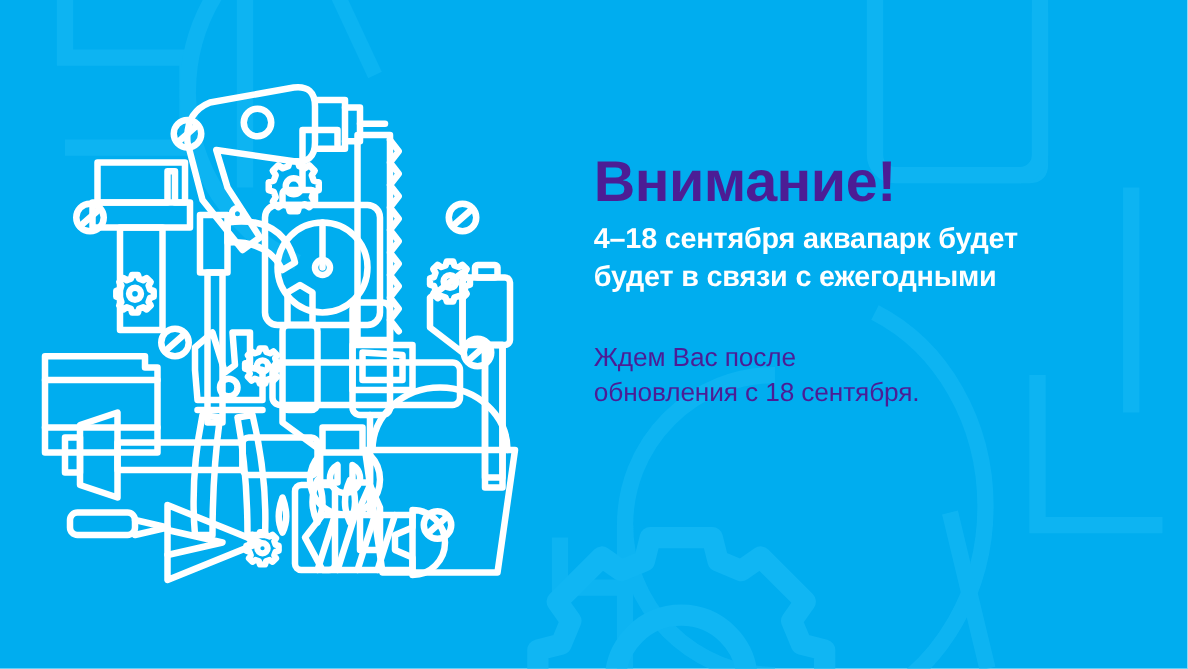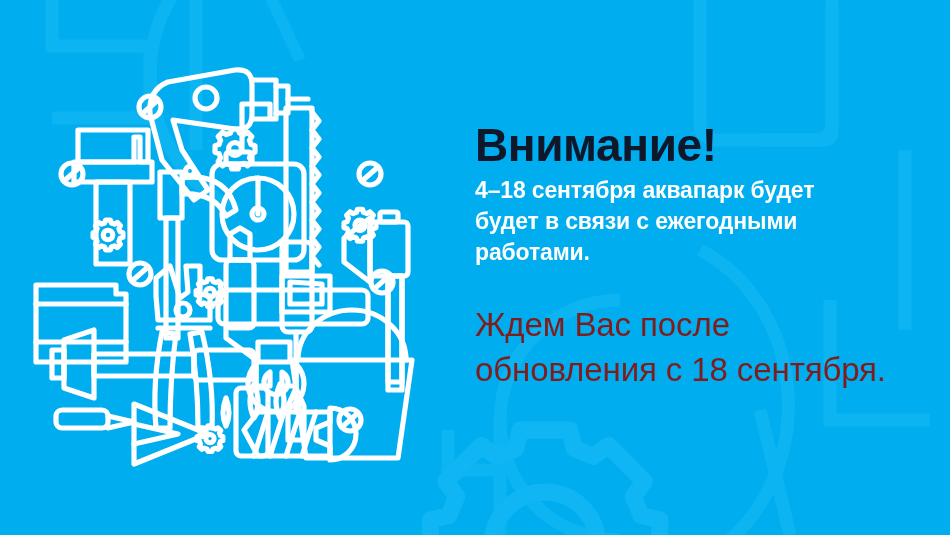--- a/index.html
+++ b/index.html
@@ -30,40 +30,40 @@
     width: 430px;
     height: 450px;
   }
   #text-block {
     position: absolute;
     left: 475px;
     top: 122px;
     width: 450px;
   }
   .headline {
-    color: #0f172a;
+    color: #4c1d95;
     font-size: 46px;
     line-height: 1.02;
     font-weight: 800;
     letter-spacing: -0.4px;
     margin: 0 0 6px 0;
     white-space: nowrap;
   }
   .subhead {
     color: #ffffff;
     font-size: 23px;
     line-height: 1.34;
     font-weight: 700;
     margin: 0;
     letter-spacing: -0.15px;
   }
   .subhead .ln { display: block; white-space: nowrap; }
   .footnote {
-    color: #7f1d1d;
-    font-size: 33px;
+    color: #4c1d95;
+    font-size: 21px;
     line-height: 1.36;
     font-weight: 400;
     margin: 36px 0 0 0;
     letter-spacing: -0.1px;
   }
   .footnote .ln { display: block; white-space: nowrap; }
 </style>
 </head>
 <body>
 
@@ -306,21 +306,20 @@
     </g>
   </svg>
 
   <div id="text-block">
 
     <h1 class="headline">Внимание!</h1>
 
     <p class="subhead">
       <span class="ln">4–18 сентября аквапарк будет</span>
       <span class="ln">будет в связи с ежегодными</span>
-      <span class="ln">работами.</span>
     </p>
 
     <p class="footnote">
       <span class="ln">Ждем Вас после</span>
       <span class="ln">обновления с 18 сентября.</span>
     </p>
 
   </div>
 
 </div>

